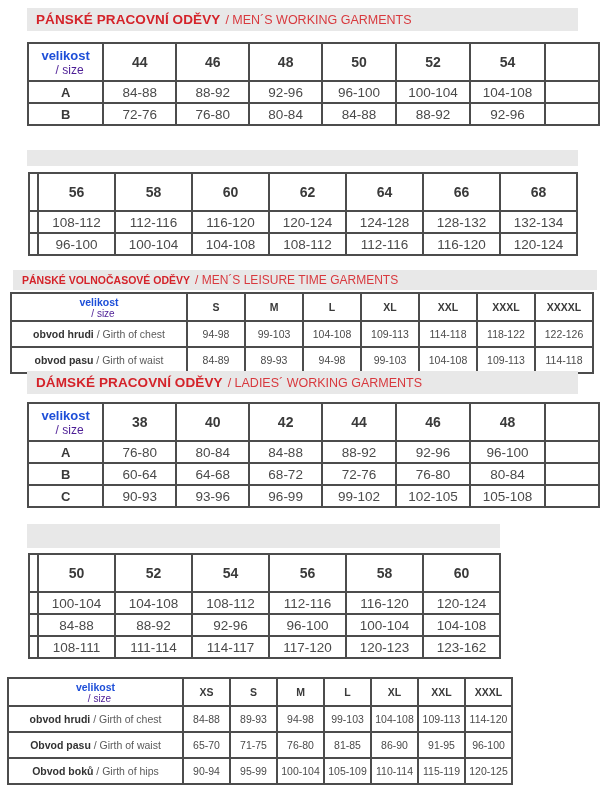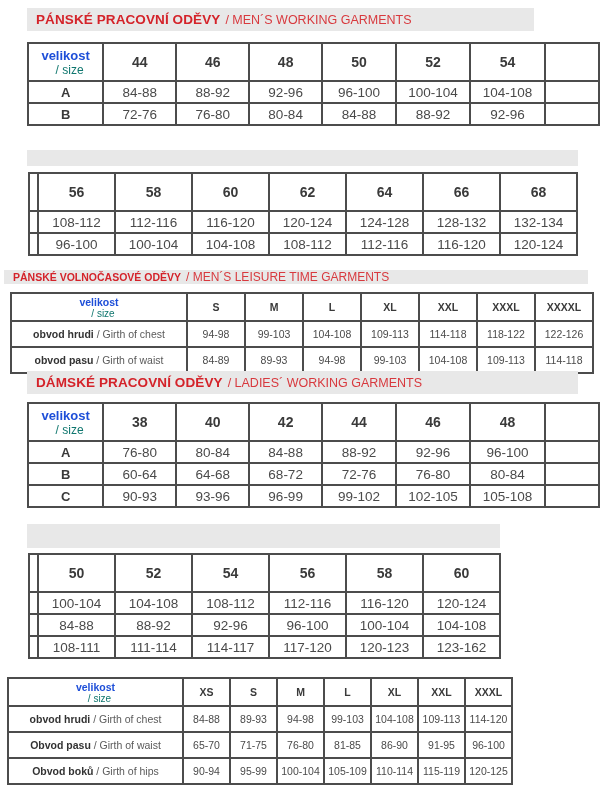--- a/index.html
+++ b/index.html
@@ -18,21 +18,21 @@
   .title-sm .cs { font-size:10.5px; }
   .title-sm .en { font-size:12px; }
   
   .clip { overflow:hidden; }
   table.sz { border-collapse:collapse; table-layout:fixed; background:#fff; }
   table.sz th, table.sz td {
     border:2px solid #4c4c4c; text-align:center; vertical-align:middle;
     font-weight:normal; overflow:hidden; white-space:nowrap;
   }
   .c-bold { font-weight:bold; color:#1d4ed8;text-align:center; }
-  .c-norm { color:#0f766e;padding-left:8px; }
+  .c-norm { color:#4c1d95;padding-left:8px; }
   
   .t-main thead tr { height:38px; }
   .t-main tbody tr { height:22px; }
   .t-main th.corner { width:78px; }
   .t-main th.colh { width:77px; font-size:14px; font-weight:bold; color:#3a3a3a; }
   .t-main td.val { font-size:13.5px; color:#4a4a4a; }
   .t-main td.rowlab { font-size:13px; font-weight:bold; color:#3a3a3a; }
   .t-main th.cutcol, .t-main td.cutcol { width:60px; }
   .t-main th.sliver, .t-main td.sliver { width:9px; padding:0; }
   .t-main .c-bold { font-size:13px; }
@@ -48,21 +48,21 @@
   .t-small .c-bold { font-size:10.5px; }
   .t-small .c-norm { font-size:10px; }
   .t-leisure th.corner { width:176px; }
   .t-leisure th.colh { width:58px; }
   .t-bottom th.corner { width:175px; }
   .t-bottom th.colh { width:47px; }
 </style>
 </head>
 <body>
 
-<div class="abs band title-lg" style="left:27px; top:8px; width:507px; height:23px;">
+<div class="abs band title-lg" style="left:27px; top:8px; width:551px; height:23px;">
   <span class="cs">PÁNSKÉ PRACOVNÍ ODĚVY</span>
   <span class="en">/ MEN´S WORKING GARMENTS</span>
 </div>
 
 <div class="abs clip" style="left:27px; top:42px; width:573px;" id="t-mw1">
     <table class="sz t-main">
       <thead>
         <tr>
           <th class="corner">
             <div class="c-bold">velikost</div>
@@ -136,21 +136,21 @@
           <td class="val">104-108</td>
           <td class="val">108-112</td>
           <td class="val">112-116</td>
           <td class="val">116-120</td>
           <td class="val">120-124</td>
         </tr>
       </tbody>
     </table>
   </div>
 
-<div class="abs band title-sm" style="left:4px; top:270px; width:584px; height:14px;">
+<div class="abs band title-sm" style="left:13px; top:270px; width:584px; height:20px;">
   <span class="cs">PÁNSKÉ VOLNOČASOVÉ ODĚVY</span>
   <span class="en">/ MEN´S LEISURE TIME GARMENTS</span>
 </div>
 
 <div class="abs" style="left:10px; top:292px;" id="t-ml">
     <table class="sz t-small t-leisure">
       <thead>
         <tr>
           <th class="corner">
             <div class="c-bold">velikost</div>

